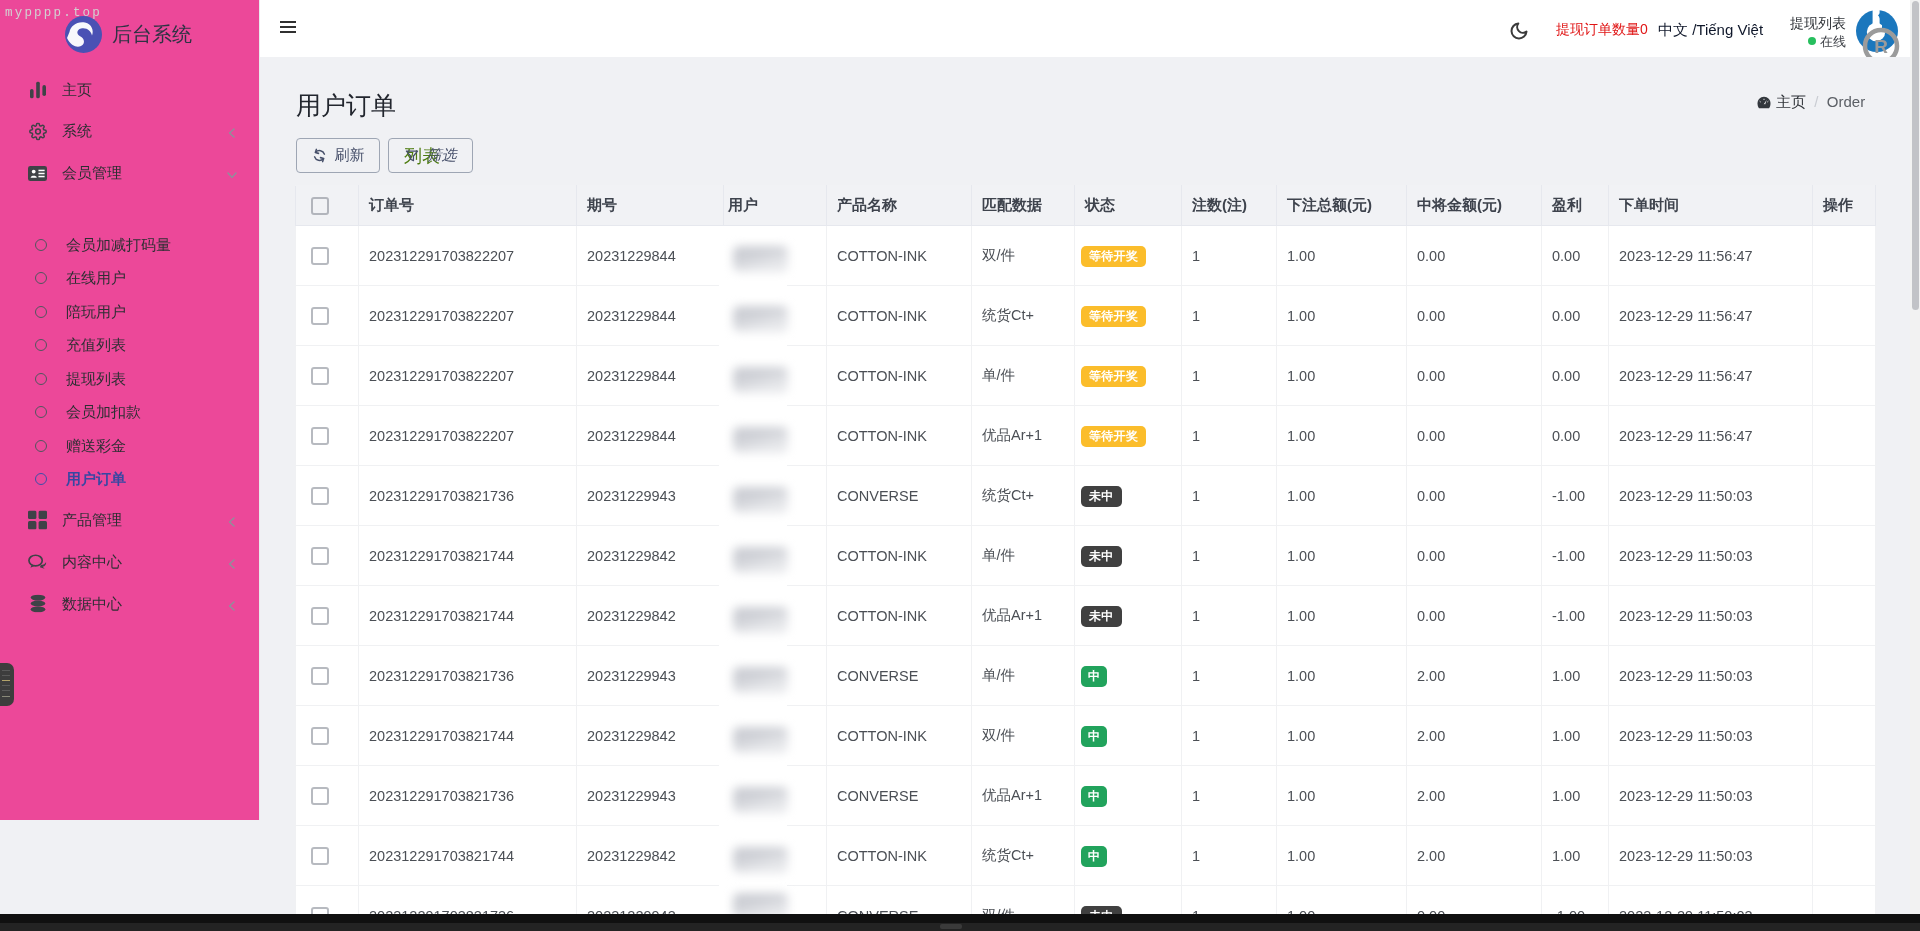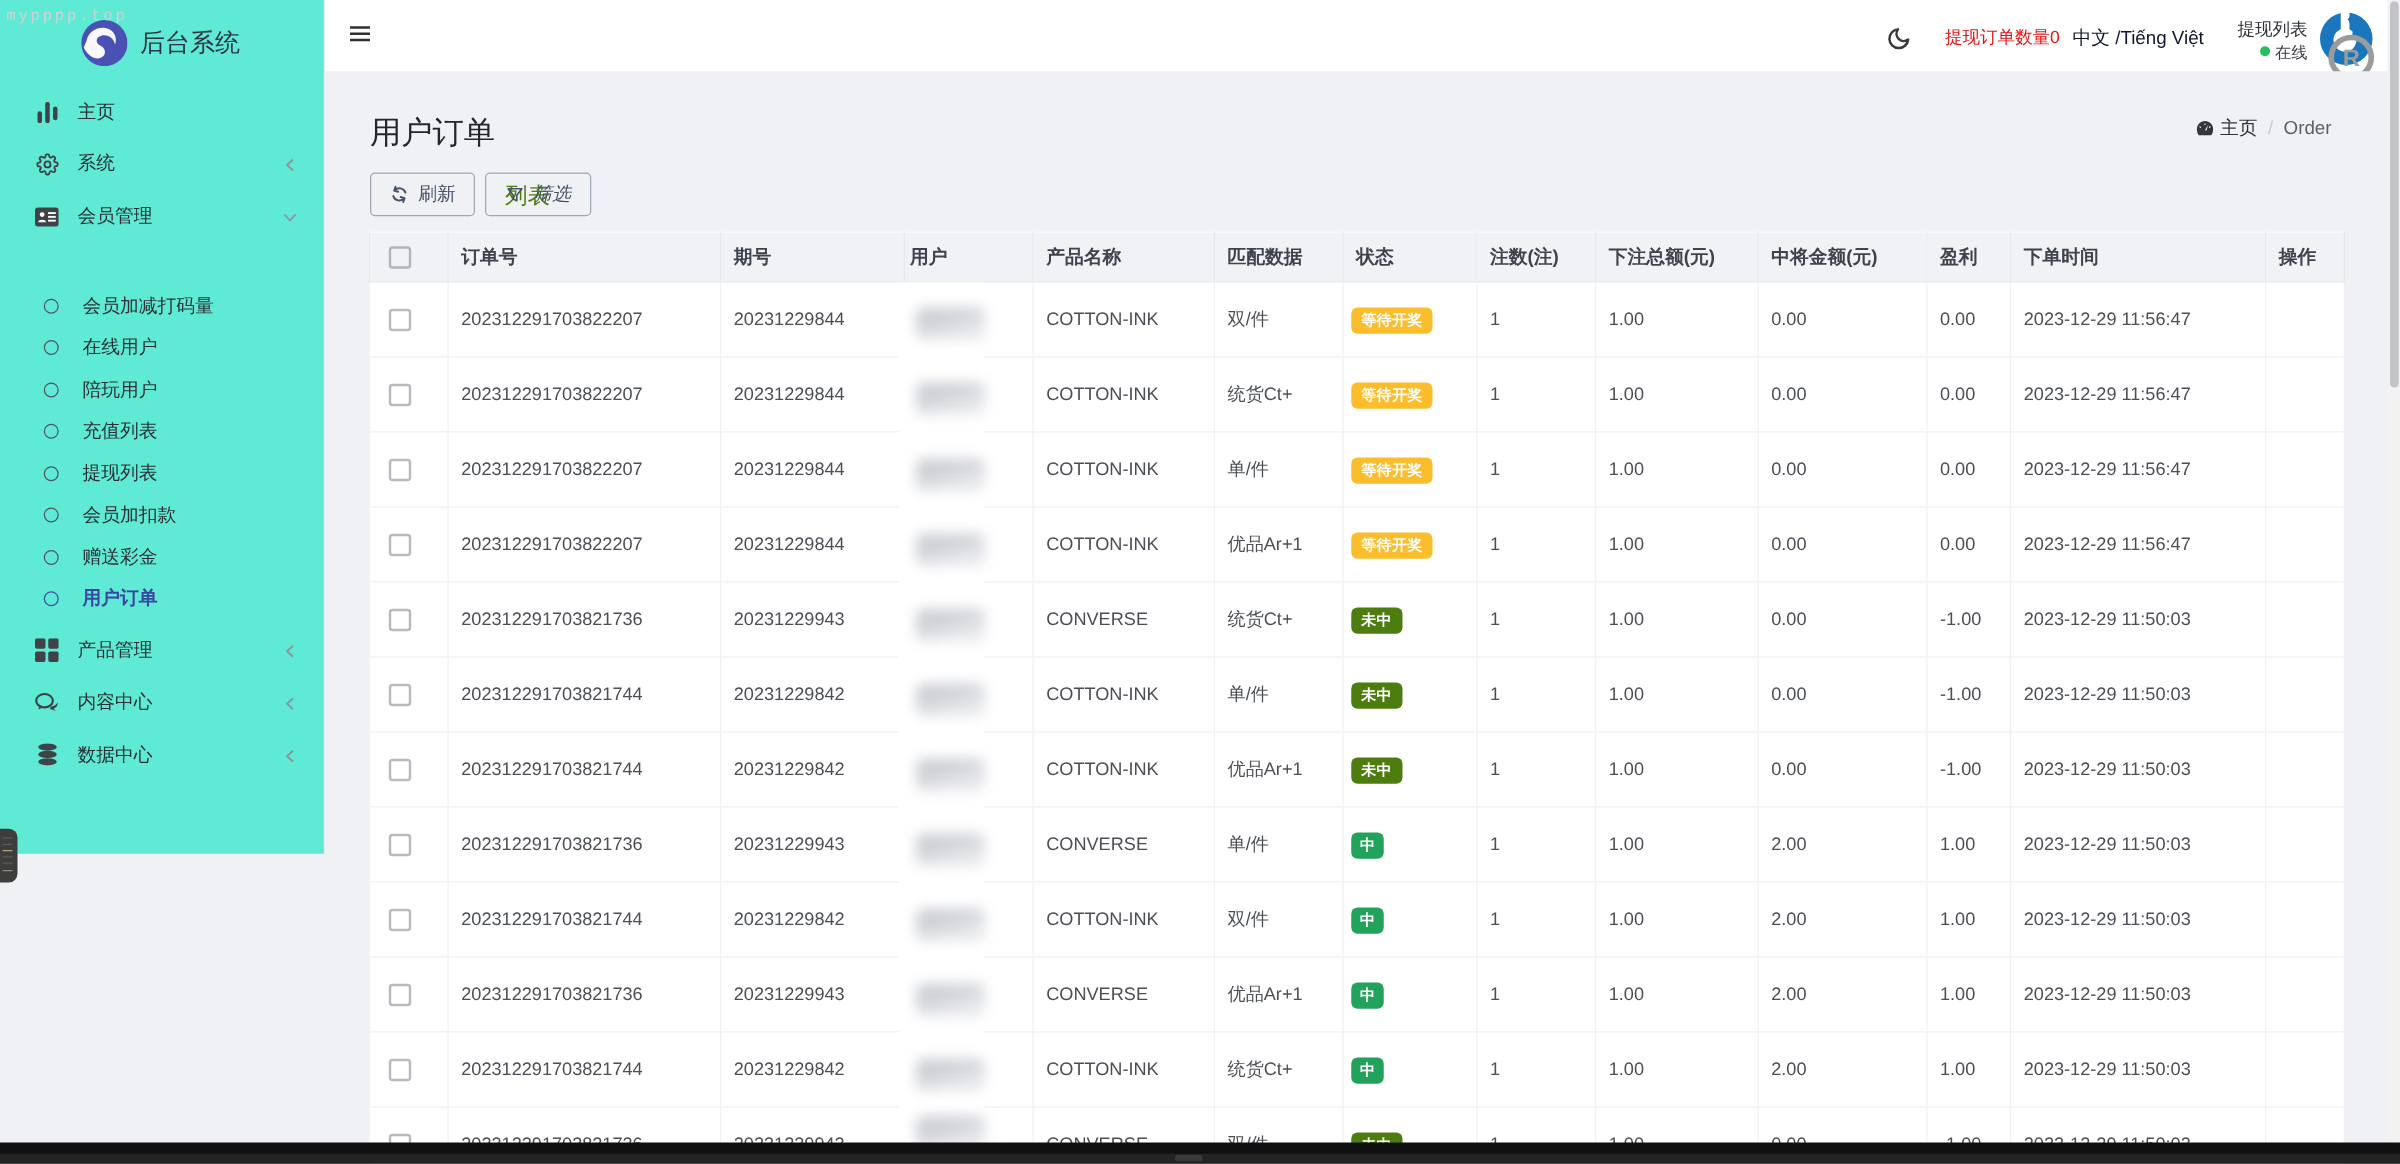--- a/index.html
+++ b/index.html
@@ -5,21 +5,21 @@
 * { margin:0; padding:0; box-sizing:border-box; }
 html,body { width:1920px; height:931px; overflow:hidden; font-family:"Liberation Sans",sans-serif; background:#f0f1f4; }
 .abs { position:absolute; }
 #stage { position:relative; width:1920px; height:931px; overflow:hidden; }
 
 
 #topbar { left:260px; top:0; width:1660px; height:57px; background:#fff; }
 #watermark { left:5px; top:6px; font-family:"Liberation Mono",monospace; font-size:12.5px; letter-spacing:2.2px; color:#d2d2d2; z-index:60; }
 
 
-#sidebar { left:0; top:0; width:260px; height:683px; background:#5eead4; border-right:1px solid #e8eaed; z-index:5;padding-left:28px; }
+#sidebar { left:0; top:0; width:260px; height:820px; background:#ec4899; border-right:1px solid #e8eaed; z-index:5;padding-left:28px; }
 .mi { position:absolute; left:0; width:260px; height:40px; }
 .mi .ic { position:absolute; left:28px; top:50%; transform:translateY(-50%); width:19px; height:19px; display:flex; align-items:center; justify-content:center; }
 .mi .tx { position:absolute; left:62px; top:50%; transform:translateY(-50%); font-size:15px; color:#2d2f33; white-space:nowrap; }
 .mi .ar { position:absolute; right:22px; top:50%; transform:translateY(-50%); width:12px; height:12px; }
 .smi { position:absolute; left:0; width:260px; height:33px; }
 .smi .cir { position:absolute; left:35px; top:50%; transform:translateY(-50%); width:12px; height:12px; border:1.6px solid #51565e; border-radius:50%; }
 .smi .tx { position:absolute; left:66px; top:50%; transform:translateY(-50%); font-size:15px; color:#2d2f33; white-space:nowrap; }
 .smi.active .cir { border-color:#3f4ea8; }
 .smi.active .tx { color:#3847a2; font-weight:bold; }
 
@@ -32,21 +32,21 @@
 #btn-filter { left:388px; width:85px;font-style:italic; }
 
 
 #tbl { left:295px; top:185px; width:1580px; background:#fff; border-collapse:collapse; table-layout:fixed; }
 #tbl th { background:#f1f2f5; font-weight:bold; font-size:15px; color:#3e434d; text-align:left; height:40px; padding:0 0 0 10px; border:1px solid #e6e8ee; border-top:1px solid #f1f2f5; white-space:nowrap; overflow:hidden; }
 #tbl td { height:60px; font-size:14.5px; color:#4b4f55; padding:0 0 0 10px; border:1px solid #f0f1f3; background:#fff; white-space:nowrap; overflow:hidden; }
 .cb { width:18px; height:18px; border:2px solid #b2b5bc; border-radius:3px; margin:0 auto; background:transparent; }
 td .cb { border-color:#b7bac0; background:#fff; }
 .badge { display:inline-block; position:relative; top:1px; height:21px; line-height:21px; border-radius:5px; color:#fff; font-size:12px; font-weight:bold; padding:0 8px; letter-spacing:0.3px; }
 .b-wait { background:#fbbd2b; }
-.b-lose { background:#4d7c0f; padding:0 8px;text-align:right; }
+.b-lose { background:#404040; padding:0 8px;text-align:right; }
 .b-win  { background:#21a35c; padding:0 7px; letter-spacing:0; }
 
 
 #ublur { left:719px; top:226px; width:68px; height:688px; background:#fff; z-index:3; }
 .blob { position:absolute; left:14px; width:55px; height:26px; border-radius:6px; background:linear-gradient(165deg,#ccced4 30%,#e8e9ec 75%); filter:blur(5px); }
 
 
 #sbtrack { left:1910px; top:0; width:10px; height:914px; background:#f2f2f2; z-index:50; }
 #sbthumb { position:absolute; left:1.5px; top:1px; width:7px; height:309px; background:#c2c3c7; border-radius:4px; }
 

